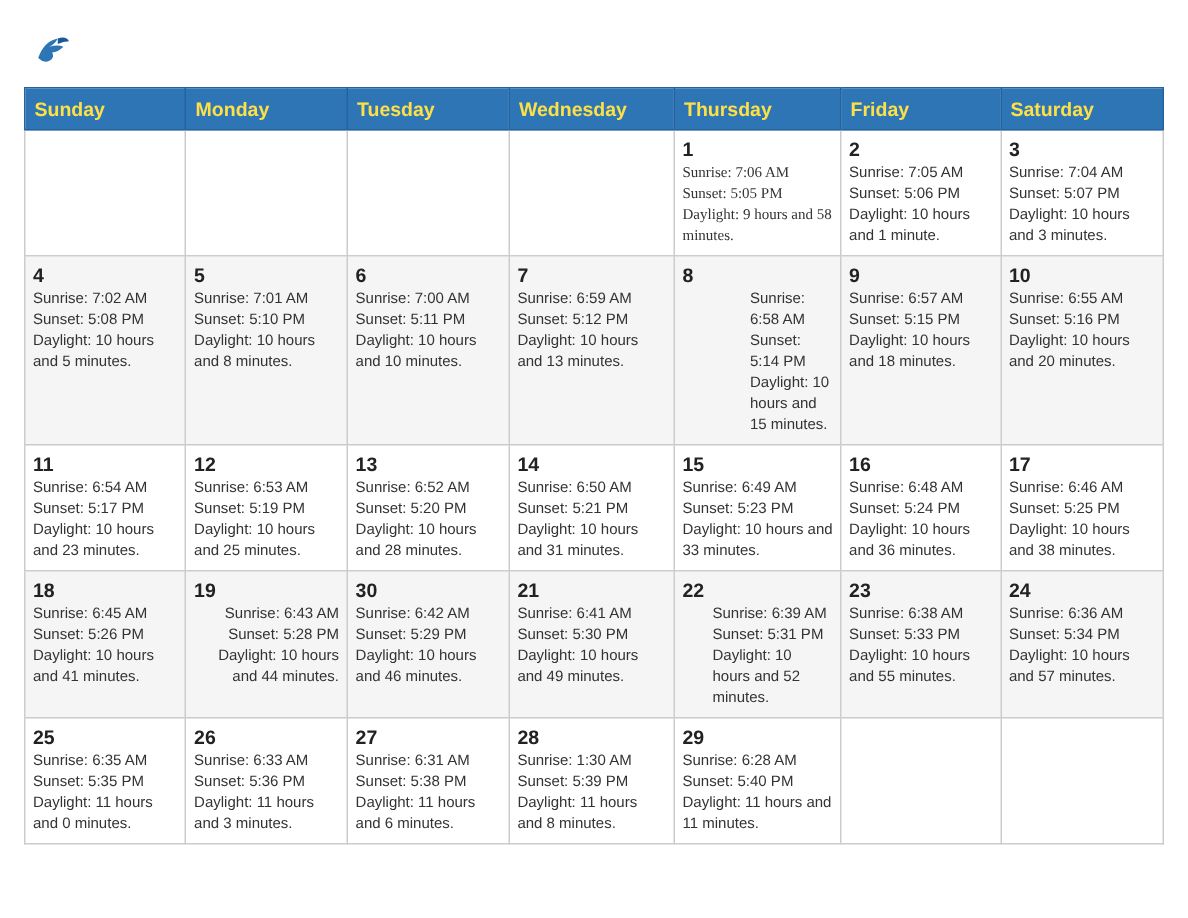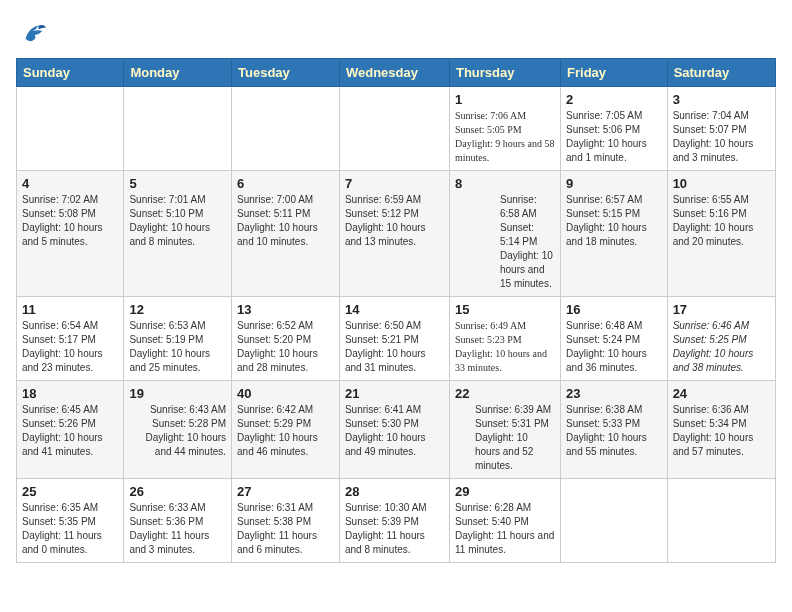--- a/index.html
+++ b/index.html
@@ -44,21 +44,21 @@
       font-size: 15px;
       color: #444;
     }
     table {
       width: 100%;
       border-collapse: collapse;
       font-size: 11px;
     }
     thead tr th {
       background-color: #2e75b6;
-      color: #fef9c3;
+      color: #fde047;
       text-align: left;
       padding: 6px 6px;
       font-size: 13px;
       font-weight: bold;
       border: 1px solid #2563a0;
     }
     tbody tr td {
       border: 1px solid #ccc;
       vertical-align: top;
       padding: 5px 5px;
@@ -207,52 +207,52 @@
 Daylight: 10 hours and 28 minutes.</div>
         </td>
         <td>
           <span class="day-num">14</span>
           <div class="day-info" style="white-space: pre-line;">Sunrise: 6:50 AM
 Sunset: 5:21 PM
 Daylight: 10 hours and 31 minutes.</div>
         </td>
         <td>
           <span class="day-num">15</span>
-          <div class="day-info" style="white-space: pre-line; font-family: Liberation Serif, serif;">Sunrise: 6:49 AM
+          <div class="day-info" style="white-space: pre-line;">Sunrise: 6:49 AM
 Sunset: 5:23 PM
 Daylight: 10 hours and 33 minutes.</div>
         </td>
         <td>
           <span class="day-num">16</span>
           <div class="day-info" style="white-space: pre-line;">Sunrise: 6:48 AM
 Sunset: 5:24 PM
 Daylight: 10 hours and 36 minutes.</div>
         </td>
         <td>
           <span class="day-num">17</span>
-          <div class="day-info" style="white-space: pre-line; font-style: italic;">Sunrise: 6:46 AM
+          <div class="day-info" style="white-space: pre-line;">Sunrise: 6:46 AM
 Sunset: 5:25 PM
 Daylight: 10 hours and 38 minutes.</div>
         </td>
       </tr>
       <tr>
         <td>
           <span class="day-num">18</span>
           <div class="day-info" style="white-space: pre-line;">Sunrise: 6:45 AM
 Sunset: 5:26 PM
 Daylight: 10 hours and 41 minutes.</div>
         </td>
         <td>
           <span class="day-num">19</span>
           <div class="day-info" style="white-space: pre-line; text-align: right;">Sunrise: 6:43 AM
 Sunset: 5:28 PM
 Daylight: 10 hours and 44 minutes.</div>
         </td>
         <td>
-          <span class="day-num">40</span>
+          <span class="day-num">30</span>
           <div class="day-info" style="white-space: pre-line;">Sunrise: 6:42 AM
 Sunset: 5:29 PM
 Daylight: 10 hours and 46 minutes.</div>
         </td>
         <td>
           <span class="day-num">21</span>
           <div class="day-info" style="white-space: pre-line;">Sunrise: 6:41 AM
 Sunset: 5:30 PM
 Daylight: 10 hours and 49 minutes.</div>
         </td>
@@ -289,21 +289,21 @@
 Daylight: 11 hours and 3 minutes.</div>
         </td>
         <td>
           <span class="day-num">27</span>
           <div class="day-info" style="white-space: pre-line;">Sunrise: 6:31 AM
 Sunset: 5:38 PM
 Daylight: 11 hours and 6 minutes.</div>
         </td>
         <td>
           <span class="day-num">28</span>
-          <div class="day-info" style="white-space: pre-line;">Sunrise: 10:30 AM
+          <div class="day-info" style="white-space: pre-line;">Sunrise: 1:30 AM
 Sunset: 5:39 PM
 Daylight: 11 hours and 8 minutes.</div>
         </td>
         <td>
           <span class="day-num">29</span>
           <div class="day-info" style="white-space: pre-line;">Sunrise: 6:28 AM
 Sunset: 5:40 PM
 Daylight: 11 hours and 11 minutes.</div>
         </td>
         <td class="empty-cell"></td>

